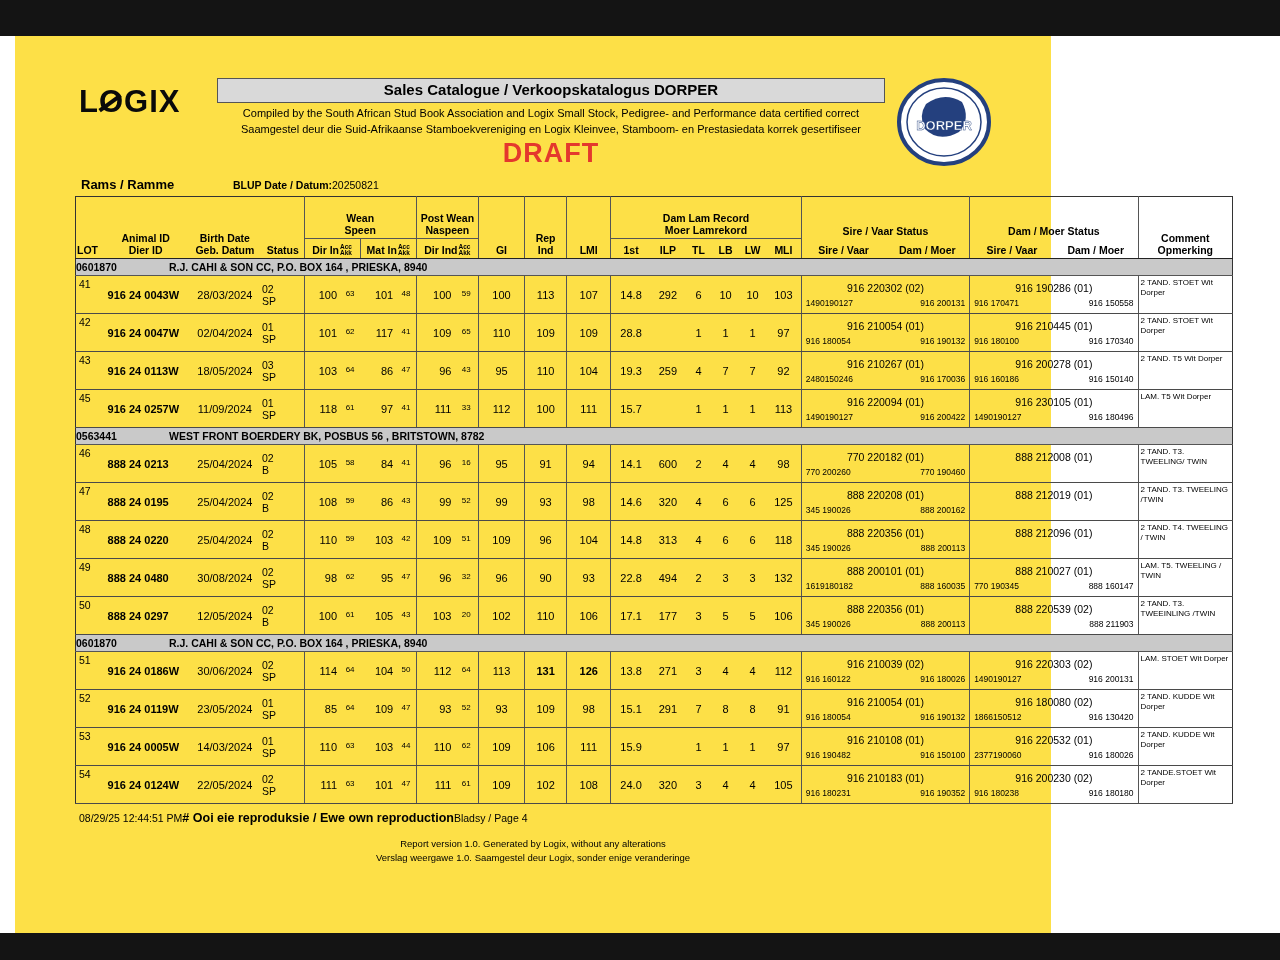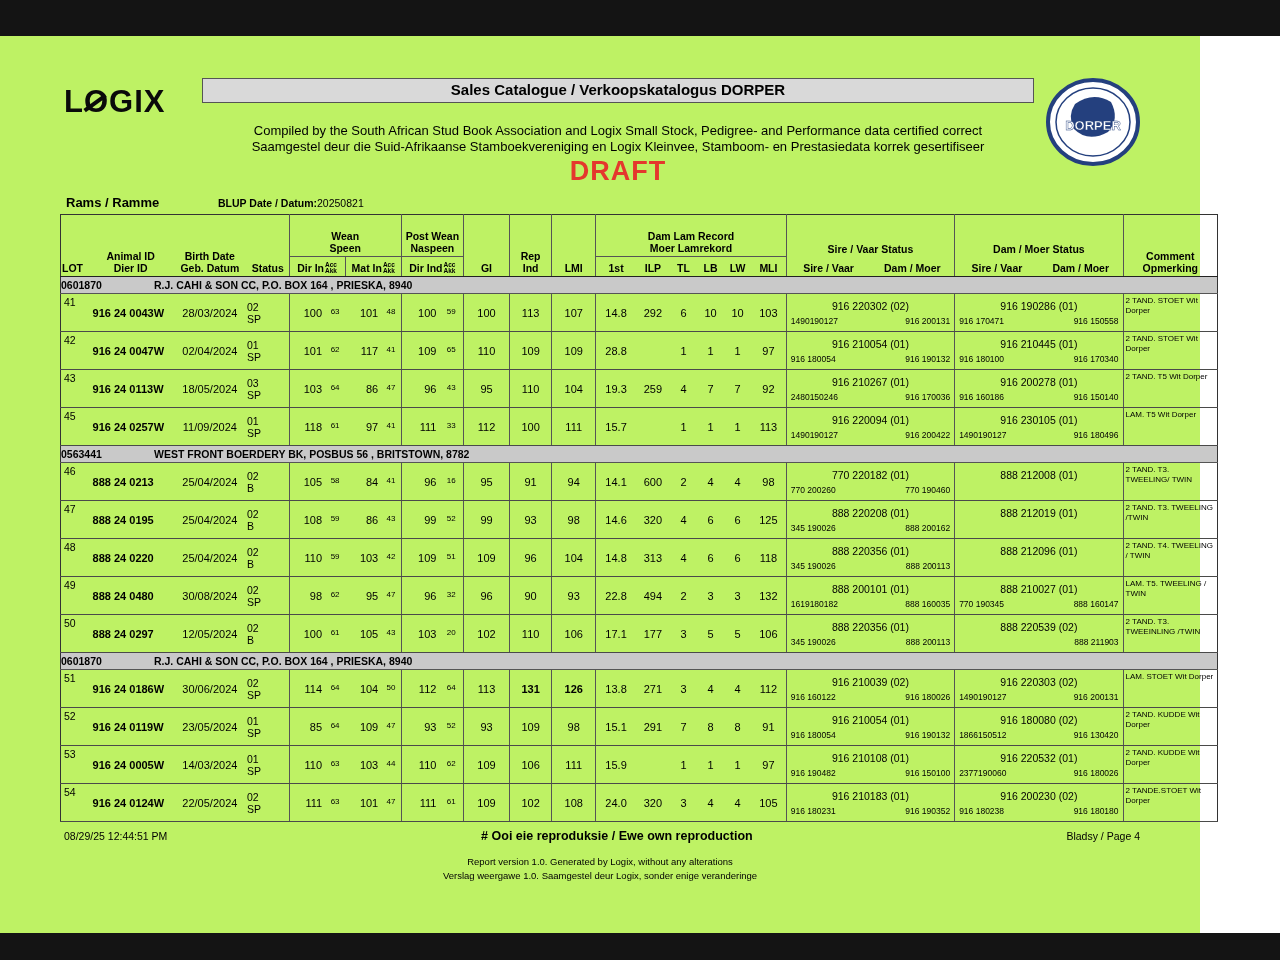--- a/index.html
+++ b/index.html
@@ -1,30 +1,30 @@
 <!DOCTYPE html>
 <html style="--draft-red: #e4382d; --group-bg: #c9c9c9; --navy: #24407e;"><head>
 <meta charset="utf-8">
 <style>
   *{box-sizing:border-box;margin:0;padding:0}
   html,body{width:1280px;height:960px}
   body{position:relative;background:#fff;font-family:"Liberation Sans",sans-serif;color:#000;overflow:hidden}
   .bar{position:absolute;left:0;width:1280px;background:#141414;z-index:5}
   .bar.top{top:0;height:36px}
   .bar.bottom{bottom:0;height:27px}
-  .page{position:absolute;top:36px;left:0;width:1200px;height:897px;background:#bef264}
+  .page{position:absolute;top:36px;left:15px;width:1036px;height:897px;background:#fde047}
 
   
   .masthead{display:flex;align-items:flex-start;padding:42px 58px 0 64px}
   .logo{width:130px;padding-top:6px;font-weight:bold;font-size:31px;letter-spacing:1px;color:#0a0a0a;white-space:nowrap}
   .logo .o{position:relative;display:inline-block}
   .logo .o::after{content:"";position:absolute;left:-2px;top:47%;width:26px;height:3.5px;background:#0a0a0a;transform:rotate(-36deg)}
   .head-center{flex:1;padding:0 8px}
   .title-bar{height:25px;border:1.5px solid #555;background:#d9d9d9;text-align:center;font-weight:bold;font-size:15px;line-height:22px}
-  .compiled{text-align:center;font-size:13px;margin-top:20px;line-height:16px}
+  .compiled{text-align:center;font-size:11px;margin-top:2px;line-height:16px}
   .draft{text-align:center;color:var(--draft-red,#e4382d);font-size:27px;font-weight:bold;margin-top:1px;letter-spacing:1px}
   .badge{width:100px;display:flex;justify-content:flex-end}
 
   
   .meta{display:flex;align-items:baseline;margin:8px 60px 4px 66px}
   .rams{font-weight:bold;font-size:13px;width:152px}
   .blup-label{font-weight:bold;font-size:10.5px}
   .blup-value{font-size:10.5px;margin-left:0}
 
   
@@ -57,21 +57,21 @@
   .bold{font-weight:bold}
   .c-parent{padding:2px 2px !important}
   .p1{text-align:center;font-size:10.5px;margin-bottom:4px}
   .p2{display:flex;justify-content:space-between;font-size:8.5px;padding:0 2px;min-height:10px}
   .c-comment{vertical-align:top !important;text-align:left !important;font-size:8px !important;line-height:9.5px;padding:2px 2px 0 2px !important}
   tr.group-row{height:17px}
   .group-cell{background:var(--group-bg,#c9c9c9);font-weight:bold;font-size:10.5px;text-align:left;border-top:1px solid #555;border-bottom:1px solid #555;padding:1px 0}
   .group-id{display:inline-block;width:93px}
 
   
-  .footer-row{display:flex;justify-content:space-between;align-items:baseline;margin:7px 60px 0 64px}
+  .footer-row{display:flex;justify-content:flex-start;align-items:baseline;margin:7px 60px 0 64px}
   .f-date{font-size:10.5px}
   .f-center{font-weight:bold;font-size:12.5px}
   .f-page{font-size:10.5px}
   .version{text-align:center;font-size:9.5px;line-height:13.5px;margin-top:12px}
 </style>
 </head>
 <body>
 
 <div class="bar top"></div>
 <div class="bar bottom"></div>

